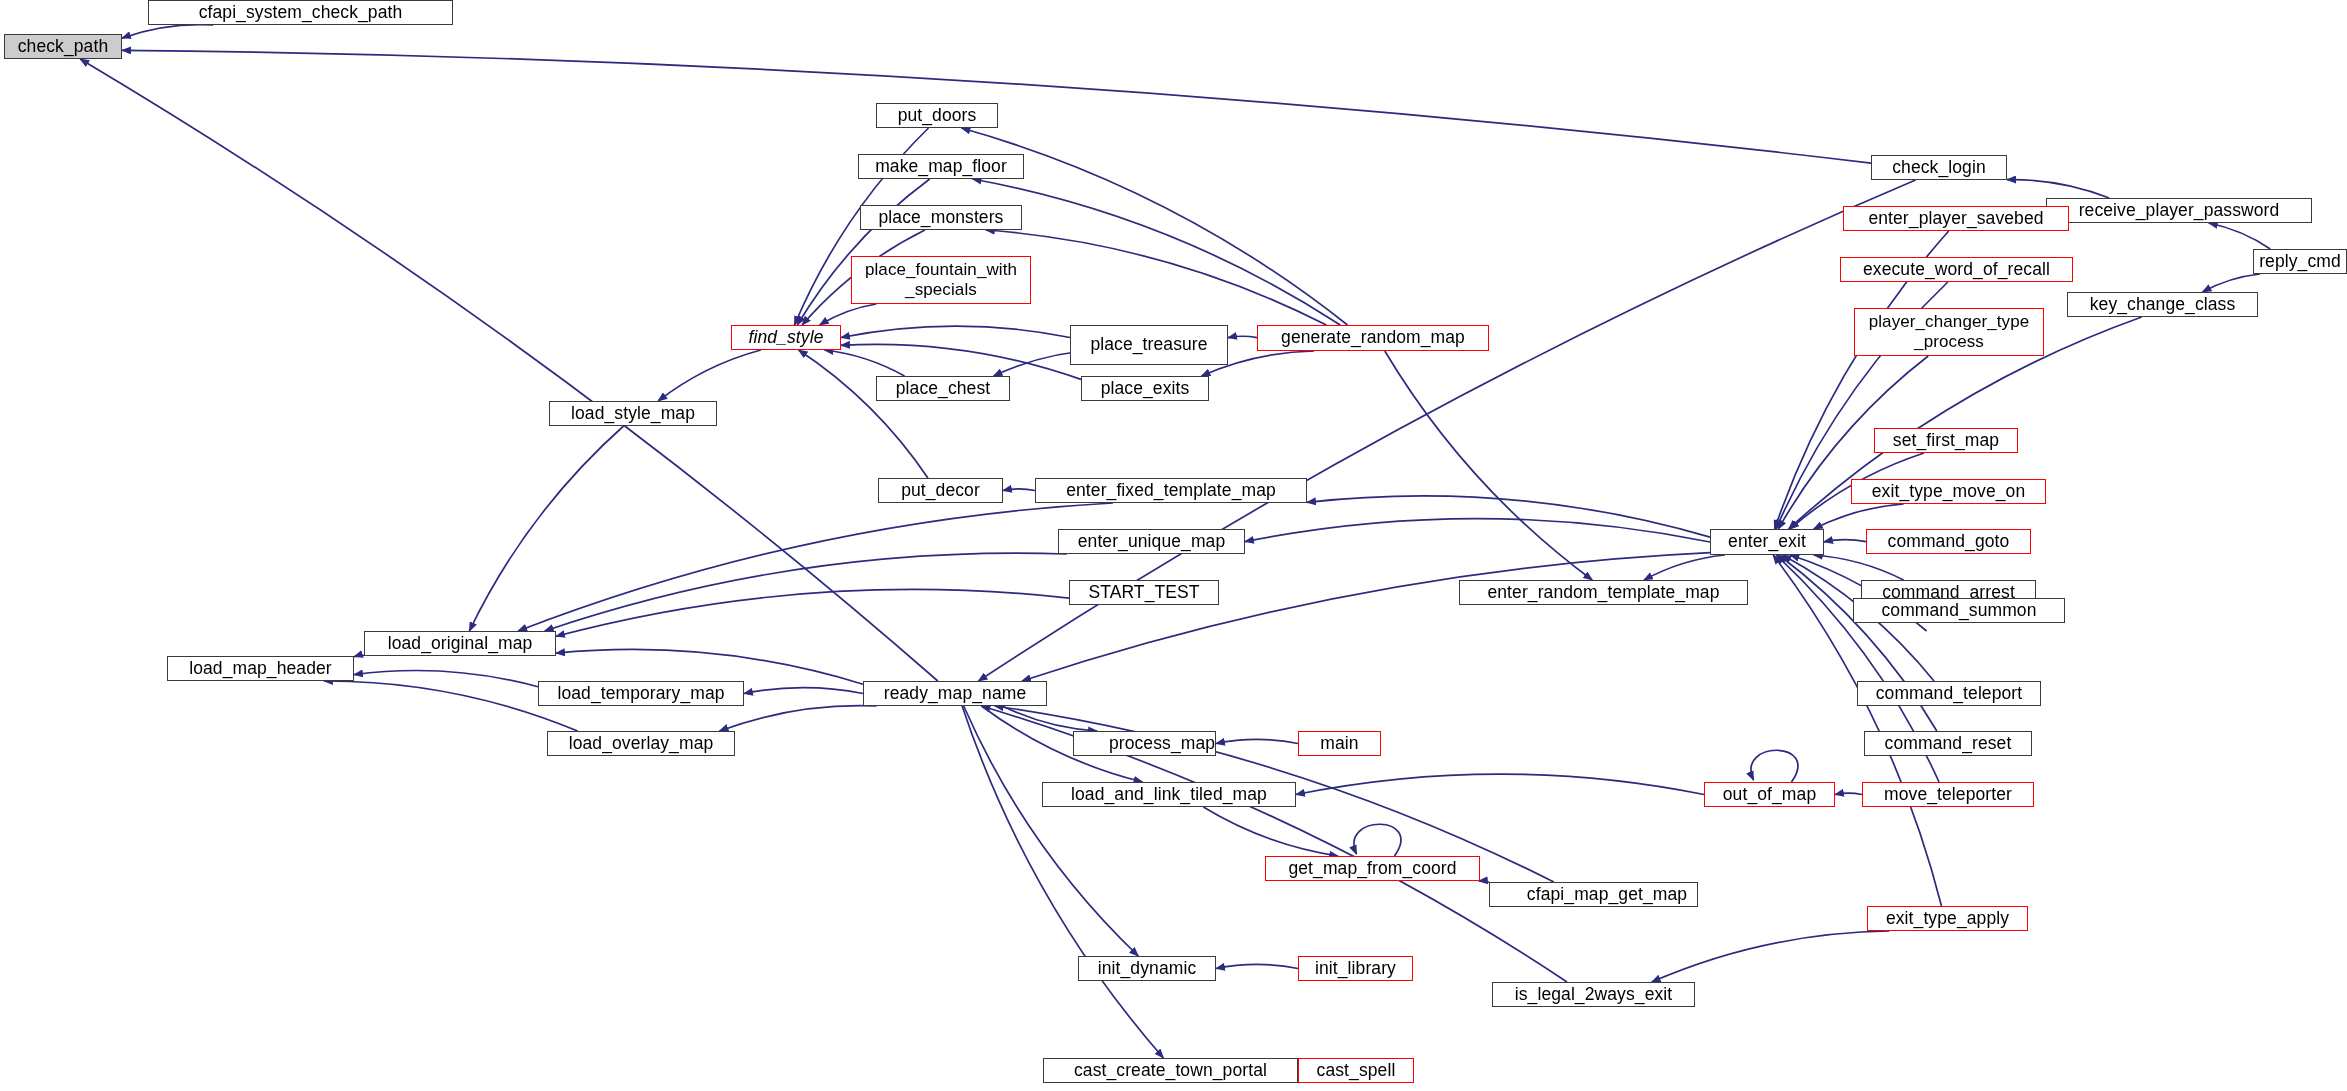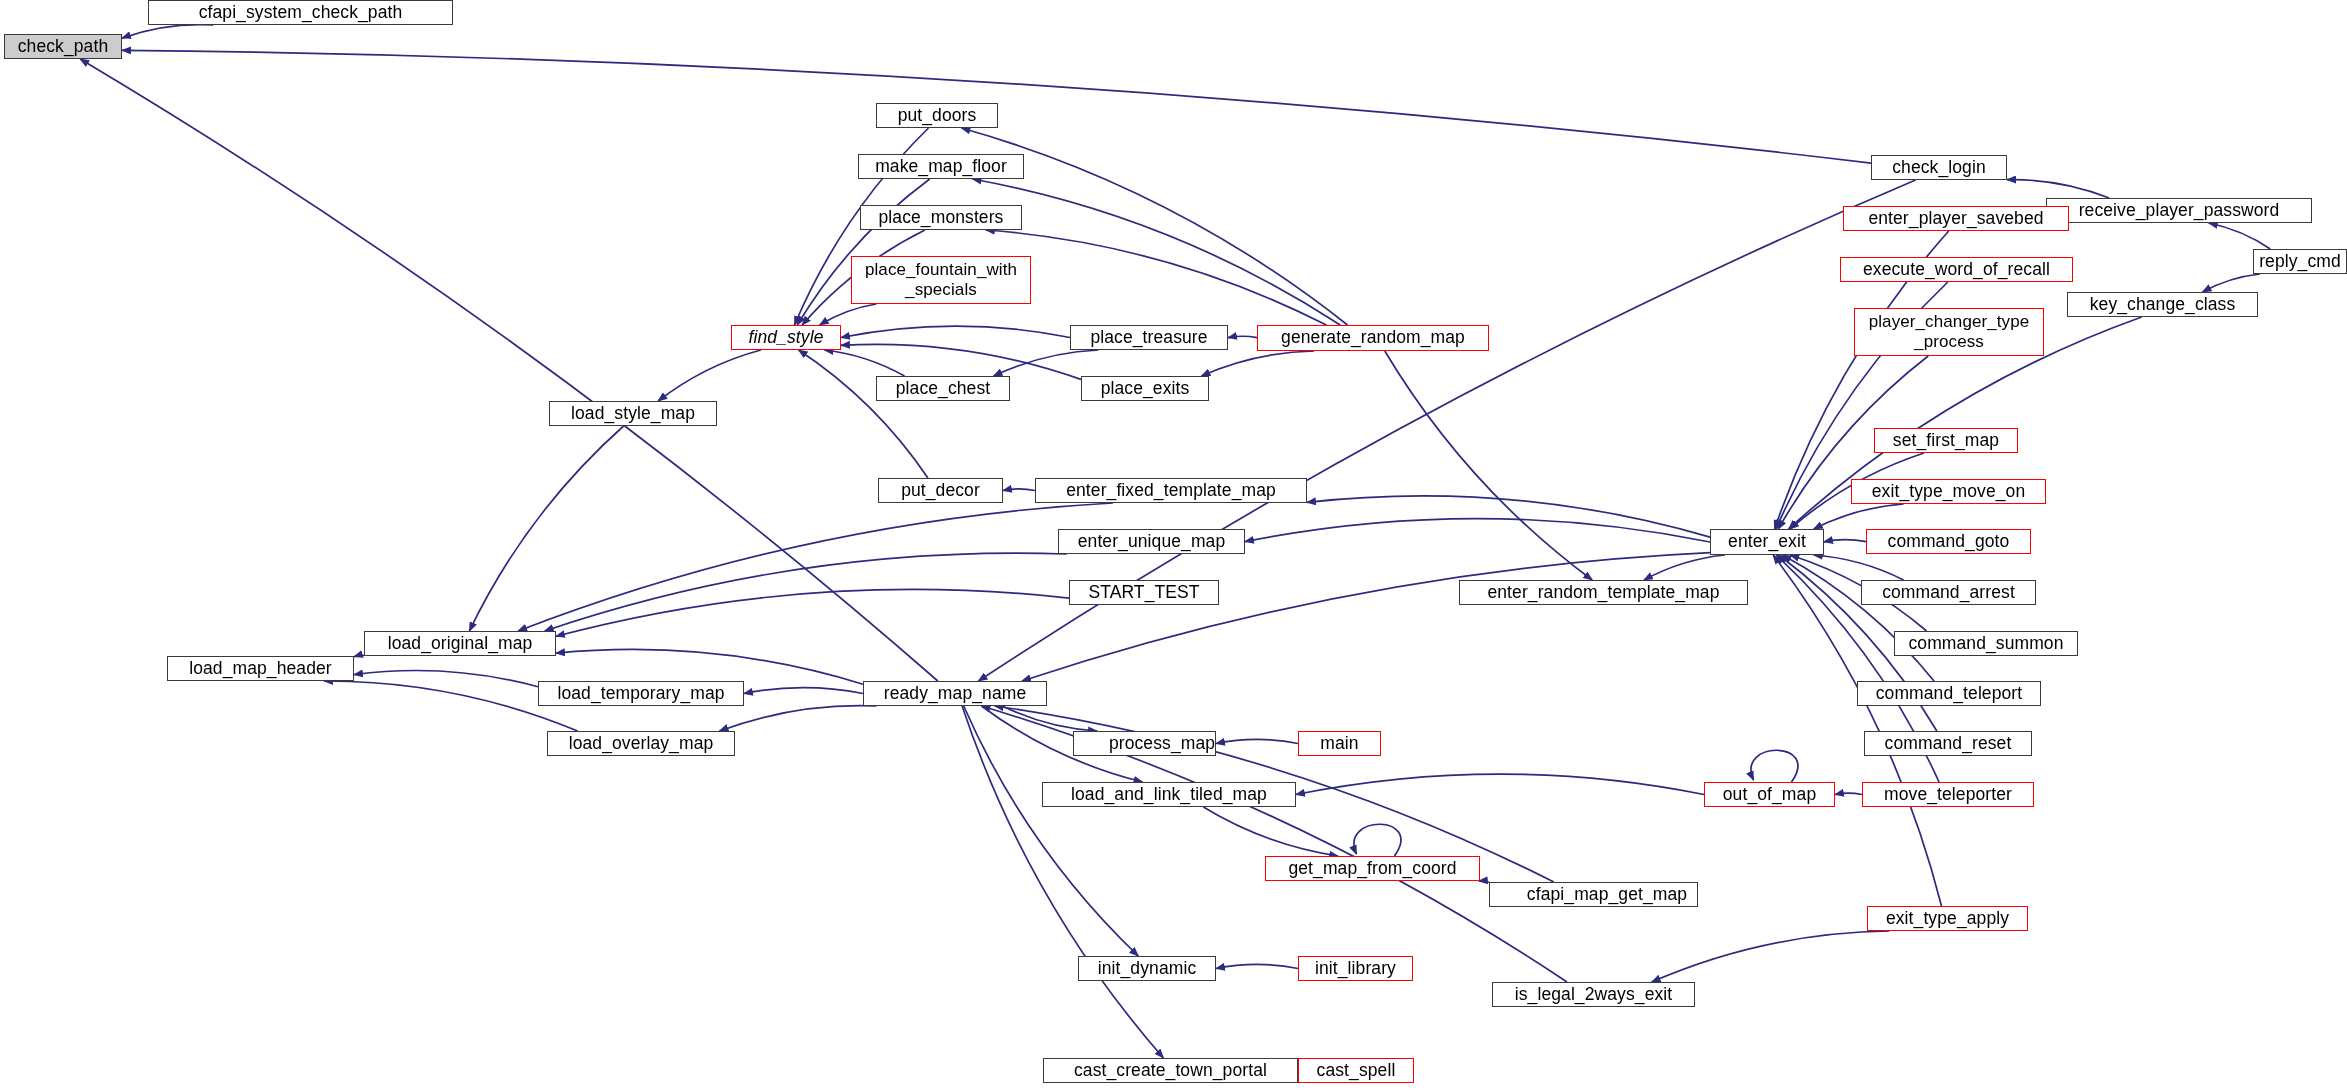--- a/index.html
+++ b/index.html
@@ -98,21 +98,21 @@
   </svg>
   <div id="nodes">
       <div class="node root" style="left: 4px; top: 34px; width: 118px; height: 25px;">check_path</div>
       <div class="node black" style="left: 148px; top: 0px; width: 305px; height: 25px;">cfapi_system_check_path</div>
       <div class="node black" style="left: 876px; top: 103px; width: 122px; height: 25px;">put_doors</div>
       <div class="node black" style="left: 858px; top: 154px; width: 166px; height: 25px;">make_map_floor</div>
       <div class="node black" style="left: 860px; top: 205px; width: 162px; height: 25px;">place_monsters</div>
       <div class="node red two-line" style="left: 851px; top: 256px; width: 180px; height: 48px;">place_fountain_with
 _specials</div>
       <div class="node red" style="left: 731px; top: 325px; width: 110px; height: 25px; font-style: italic;">find_style</div>
-      <div class="node black" style="left: 1070px; top: 325px; width: 158px; height: 25px;">place_treasure</div>
+      <div class="node black" style="left: 1070px; top: 325px; width: 158px; height: 40px;">place_treasure</div>
       <div class="node red" style="left: 1257px; top: 325px; width: 232px; height: 26px;">generate_random_map</div>
       <div class="node black" style="left: 876px; top: 376px; width: 134px; height: 25px;">place_chest</div>
       <div class="node black" style="left: 1081px; top: 376px; width: 128px; height: 25px;">place_exits</div>
       <div class="node black" style="left: 549px; top: 401px; width: 168px; height: 25px;">load_style_map</div>
       <div class="node black" style="left: 878px; top: 478px; width: 125px; height: 25px;">put_decor</div>
       <div class="node black" style="left: 1035px; top: 478px; width: 272px; height: 25px;">enter_fixed_template_map</div>
       <div class="node black" style="left: 1058px; top: 529px; width: 187px; height: 25px;">enter_unique_map</div>
       <div class="node black" style="left: 1069px; top: 580px; width: 150px; height: 25px;">START_TEST</div>
       <div class="node black" style="left: 1459px; top: 580px; width: 289px; height: 25px;">enter_random_template_map</div>
       <div class="node black" style="left: 364px; top: 631px; width: 192px; height: 25px;">load_original_map</div>
@@ -136,20 +136,20 @@
       <div class="node black" style="left: 2253px; top: 249px; width: 94px; height: 25px;">reply_cmd</div>
       <div class="node red" style="left: 1843px; top: 206px; width: 226px; height: 25px;">enter_player_savebed</div>
       <div class="node red" style="left: 1840px; top: 257px; width: 233px; height: 25px;">execute_word_of_recall</div>
       <div class="node black" style="left: 2067px; top: 292px; width: 191px; height: 25px;">key_change_class</div>
       <div class="node red two-line" style="left: 1854px; top: 308px; width: 190px; height: 48px;">player_changer_type
 _process</div>
       <div class="node red" style="left: 1874px; top: 428px; width: 144px; height: 25px;">set_first_map</div>
       <div class="node red" style="left: 1851px; top: 479px; width: 195px; height: 25px;">exit_type_move_on</div>
       <div class="node red" style="left: 1866px; top: 529px; width: 165px; height: 25px;">command_goto</div>
       <div class="node black" style="left: 1861px; top: 580px; width: 175px; height: 25px;">command_arrest</div>
-      <div class="node black" style="left: 1853px; top: 631px; width: 184px; height: 25px; margin-left: 41px;">command_summon</div>
+      <div class="node black" style="left: 1853px; top: 598px; width: 212px; height: 25px;">command_summon</div>
       <div class="node black" style="left: 1857px; top: 681px; width: 184px; height: 25px;">command_teleport</div>
       <div class="node black" style="left: 1864px; top: 731px; width: 168px; height: 25px;">command_reset</div>
       <div class="node red" style="left: 1704px; top: 782px; width: 131px; height: 25px;">out_of_map</div>
       <div class="node red" style="left: 1862px; top: 782px; width: 172px; height: 25px;">move_teleporter</div>
       <div class="node red" style="left: 1867px; top: 906px; width: 161px; height: 25px;">exit_type_apply</div>
     </div>
 </div>
 
 </body></html>

